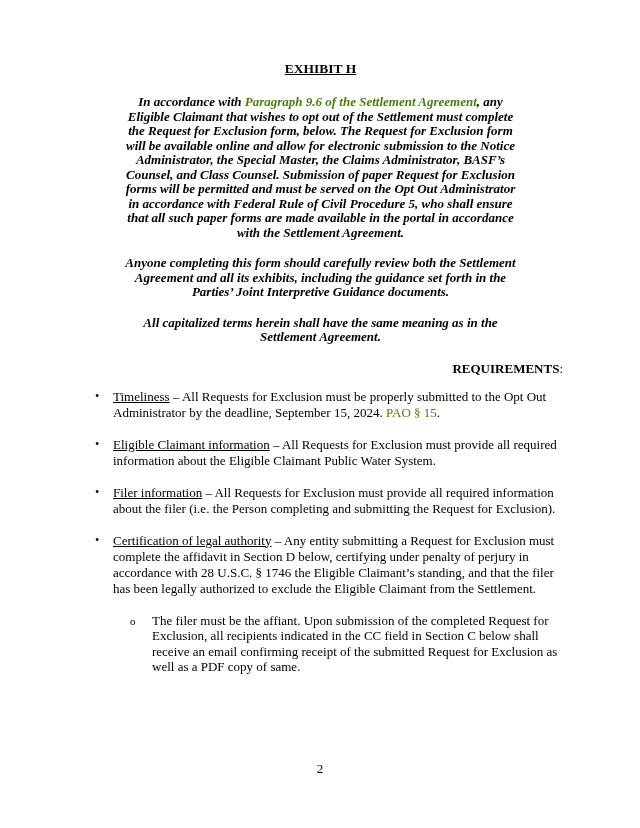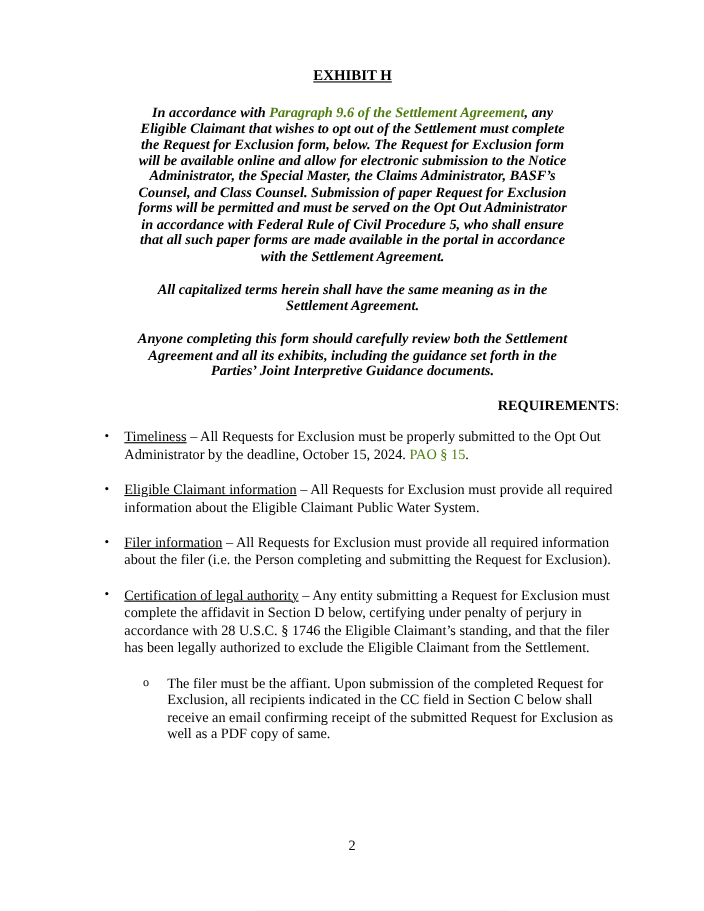--- a/index.html
+++ b/index.html
@@ -89,29 +89,29 @@
 
 <div class="page">
   <div class="content">
 
     <div class="title-block">
       <div><span class="u">EXHIBIT H</span></div>
     </div>
 
     <p class="notice"><span>In accordance with </span><a class="doc-link">Paragraph 9.6 of the Settlement Agreement</a><span>, any Eligible Claimant that wishes to opt out of the Settlement must complete the Request for Exclusion form, below. The Request for Exclusion form will be available online and allow for electronic submission to the Notice Administrator, the Special Master, the Claims Administrator, BASF’s Counsel, and Class Counsel. Submission of paper Request for Exclusion forms will be permitted and must be served on the Opt Out Administrator in accordance with Federal Rule of Civil Procedure 5, who shall ensure that all such paper forms are made available in the portal in accordance with the Settlement Agreement.</span></p>
 
+    <p class="notice">Anyone completing this form should carefully review both the Settlement Agreement and all its exhibits, including the guidance set forth in the Parties’ Joint Interpretive Guidance documents.</p>
+
     <p class="notice">All capitalized terms herein shall have the same meaning as in the Settlement Agreement.</p>
-
-    <p class="notice">Anyone completing this form should carefully review both the Settlement Agreement and all its exhibits, including the guidance set forth in the Parties’ Joint Interpretive Guidance documents.</p>
 
     <p class="req-heading"><span class="b">REQUIREMENTS</span><span>:</span></p>
 
     <ul class="bullets">
       <li>
-        <span class="marker">•</span><span class="u">Timeliness</span><span> – All Requests for Exclusion must be properly submitted to the Opt Out Administrator by the deadline, October 15, 2024. </span><a class="doc-link">PAO § 15</a><span>.</span>
+        <span class="marker">•</span><span class="u">Timeliness</span><span> – All Requests for Exclusion must be properly submitted to the Opt Out Administrator by the deadline, September 15, 2024. </span><a class="doc-link">PAO § 15</a><span>.</span>
       </li>
       <li>
         <span class="marker">•</span><span class="u">Eligible Claimant information</span><span> – All Requests for Exclusion must provide all required information about the Eligible Claimant Public Water System.</span>
       </li>
       <li>
         <span class="marker">•</span><span class="u">Filer information</span><span> – All Requests for Exclusion must provide all required information about the filer (i.e. the Person completing and submitting the Request for Exclusion).</span>
       </li>
       <li>
         <span class="marker">•</span><span class="u">Certification of legal authority</span><span> – Any entity submitting a Request for Exclusion must complete the affidavit in Section D below, certifying under penalty of perjury in accordance with 28 U.S.C. § 1746 the Eligible Claimant’s standing, and that the filer has been legally authorized to exclude the Eligible Claimant from the Settlement.</span>
       </li>

